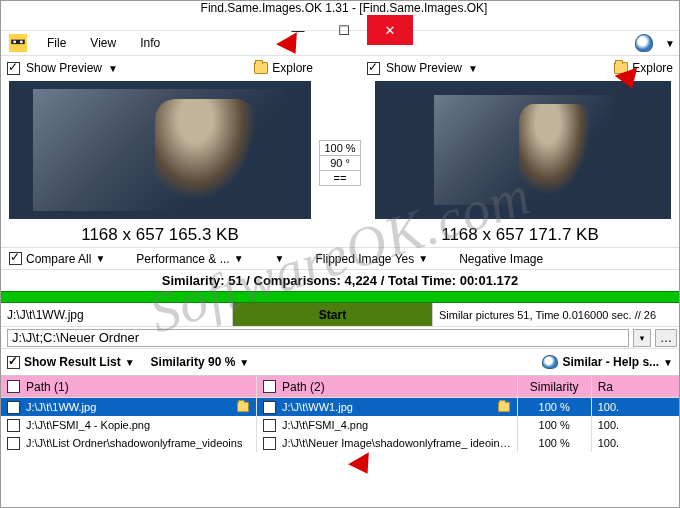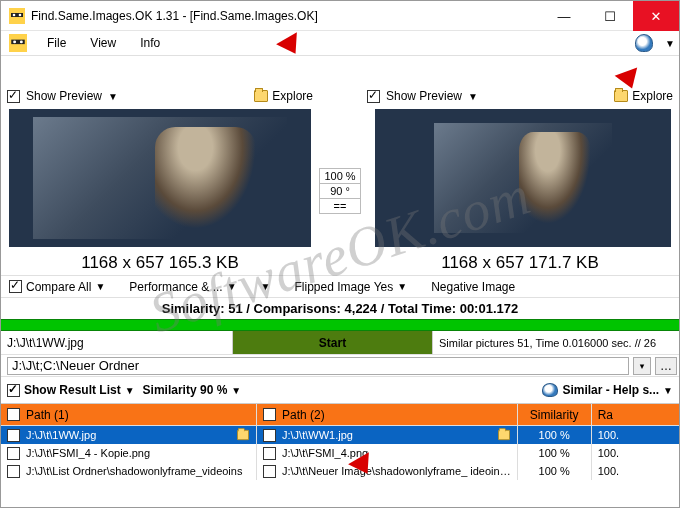--- a/index.html
+++ b/index.html
@@ -1,69 +1,69 @@
 <!DOCTYPE html>
 <html><head>
 <meta charset="utf-8">
 <style>
   * { box-sizing: border-box; margin: 0; padding: 0; }
   body { font-family: "Segoe UI", Tahoma, sans-serif; font-size: 12px; background: #fff; width: 680px; height: 508px; overflow: hidden; position: relative; border: 1px solid #999; }
-  .titlebar { height: 30px; background: #fff; display: flex; align-items: center; padding: 0 0 0 8px; border-bottom: 1px solid #e5e5e5; }
+  .titlebar { height: 30px; background: #fff; display: flex; align-items: center; padding: 0 0 0 8px; border-bottom: 1px solid #e5e5e5; flex-direction: column; }
   .titlebar .icon { width: 16px; height: 16px; margin-right: 6px; }
   .titlebar .title { flex: 1; color: #000; font-size: 12px; }
   .titlebar .winbtns { display: flex; height: 100%; }
   .titlebar .winbtn { width: 46px; height: 30px; display: flex; align-items: center; justify-content: center; font-size: 13px; }
   .titlebar .winbtn.close { background: #e81123; color: #fff; }
   .menubar { height: 24px; display: flex; align-items: center; padding: 0 4px; gap: 8px; }
   .menubar .appicon { width: 18px; height: 18px; margin: 0 4px; }
   .menubar .mitem { padding: 2px 8px; }
   .menubar .spacer { flex: 1; }
   .menubar .cup { width: 18px; height: 18px; margin-right: 4px; }
   .hr { height: 2px; border-top: 1px solid #e0e0e0; }
-  .previews { display: flex; height: 190px; margin-top: 28px; }
+  .previews { display: flex; height: 190px; }
   .preview-pane { flex: 1; display: flex; flex-direction: column; }
   .preview-head { height: 22px; display: flex; align-items: center; padding: 0 6px; gap: 6px; }
   .check { width: 13px; height: 13px; border: 1px solid #333; display: inline-block; position: relative; background:#fff; }
   .check.checked::after { content: "✓"; position: absolute; top: -3px; left: 0; font-size: 12px; color:#000; }
   .dd { font-size: 10px; }
   .preview-head .exp { margin-left: auto; display: flex; align-items: center; gap: 4px; }
   .folder-icon { width: 14px; height: 12px; background: #fdd76e; border: 1px solid #b58a1a; border-radius: 1px; position: relative; }
   .folder-icon::before { content: ""; position: absolute; top: -3px; left: 0; width: 6px; height: 3px; background:#fdd76e; border:1px solid #b58a1a; border-bottom:none; border-radius:1px 1px 0 0;}
   .preview-img { flex: 1; margin: 2px 8px 2px 8px; background: #24344a; position: relative; display:flex; align-items:center; justify-content:center;}
   .preview-img.right { margin-left: 14px; margin-right: 8px; }
   .ww { width: 84%; height: 88%; background: linear-gradient(135deg,#6b7a8c 0%, #3e4c5e 40%, #24344a 70%); position:relative; overflow:hidden;}
   .ww.small { width: 60%; height: 80%; }
   .ww::after { content:""; position:absolute; right:12%; top:8%; width:40%; height:84%; background: radial-gradient(ellipse at 40% 20%, #c2b49b 0 20%, #5a4a3a 55%, transparent 70%); border-radius: 20% 20% 10% 10%;}
   .preview-info { text-align: center; font-size: 17px; padding: 4px 12px 2px; }
   .mid-col { width: 42px; display:flex; flex-direction:column; align-items:center; justify-content:center; font-size:11px; color:#000; gap:0; padding-top:20px;}
   .mid-col div { border:1px solid #bbb; padding:1px 4px; background:#fff; margin-bottom:-1px; width:100%; text-align:center;}
-  .optbar { height: 22px; display:flex; align-items:center; padding: 7px 4px; gap:16px; border-top:1px solid #e0e0e0;}
+  .optbar { height: 22px; display:flex; align-items:center; padding: 7px 4px; gap:23px; border-top:1px solid #e0e0e0;}
   .optbar .opt { display:flex; align-items:center; gap:4px; padding: 0 4px;}
   .summary { text-align:center; font-weight:600; font-size:13px; padding: 3px 4px; border-top:1px solid #e0e0e0;}
   .greenbar { height: 12px; background: #00c400; border-top:1px solid #088508; border-bottom:1px solid #088508;}
   .controlrow { display:flex; height:24px; border-bottom:1px solid #e0e0e0;}
   .controlrow .cell { border-right:1px solid #ccc; display:flex; align-items:center; padding:0 6px; }
   .controlrow .cell.path { flex: 0 0 232px; }
   .controlrow .cell.start { flex: 0 0 200px; justify-content:center; font-weight:600; background:#4d7c0f;}
   .controlrow .cell.status { flex:1; font-size:11px; overflow:hidden; white-space:nowrap; border-right:none;}
   .pathrow { display:flex; height:22px; align-items:center; padding:0 2px 0 6px; gap:4px; border-bottom:1px solid #e0e0e0;}
   .pathrow input { flex:1; height:18px; border:1px solid #aaa; font-size:13px; padding:0 4px;}
   .pathrow .combo { width:18px; height:18px; border:1px solid #aaa; background:#eee; display:flex;align-items:center;justify-content:center; font-size:9px;}
   .dots { width:22px; height:18px; border:1px solid #aaa; background:#eee; display:flex;align-items:center;justify-content:center;}
-  .resultopts { height:26px; display:flex; align-items:center; padding:0 6px; gap:8px;}
+  .resultopts { height:26px; display:flex; align-items:center; padding:0 6px; gap:16px;}
   .resultopts .ritem { display:flex; align-items:center; gap:4px; font-weight:600;}
   .resultopts .spacer { flex:1;}
   .cup-small { width:16px; height:14px; background: radial-gradient(circle at 40% 40%, #fff 0 30%, #357abd 60%); border-radius:50% 50% 40% 40%; border:1px solid #2a5a8a;}
   .table-wrap { display:flex; border-top:1px solid #ccc;}
   .col { flex:1; }
   .col.paths { flex: 0 0 256px; border-right:1px solid #ddd;}
   .col.paths2 { flex: 0 0 244px; border-right:1px solid #ddd;}
   .col.sim { flex: 0 0 74px; border-right:1px solid #ddd;}
   .col.ra { flex: 1;}
-  .thead { height:22px; background:#f97316; border-bottom:1px solid #ddd; display:flex; align-items:center; padding:0 6px; font-size:12px;}
+  .thead { height:22px; background:#f9a8d4; border-bottom:1px solid #ddd; display:flex; align-items:center; padding:0 6px; font-size:12px;}
   .thead .cb { margin-right:6px;}
   .trow { height:18px; display:flex; align-items:center; padding:0 6px; font-size:11px; overflow:hidden; white-space:nowrap;}
   .trow.sel { background:#0a64c2; color:#fff;}
   .trow .cb { margin-right:6px;}
   .trow.center { justify-content:center;}
   .trow .folder-icon { margin-left:auto; transform:scale(0.85);}
   .arrow-red { position:absolute; width:0; height:0; border-left:12px solid transparent; border-right:12px solid transparent; border-top:18px solid #d80000; transform-origin:center; pointer-events:none;}
   .watermark { position:absolute; top:50%; left:50%; transform:translate(-50%,-50%) rotate(-18deg); font-size:56px; font-style:italic; color:rgba(120,120,120,0.35); font-family: "Comic Sans MS", cursive; pointer-events:none; white-space:nowrap; letter-spacing:1px;}
 </style>
 </head>

